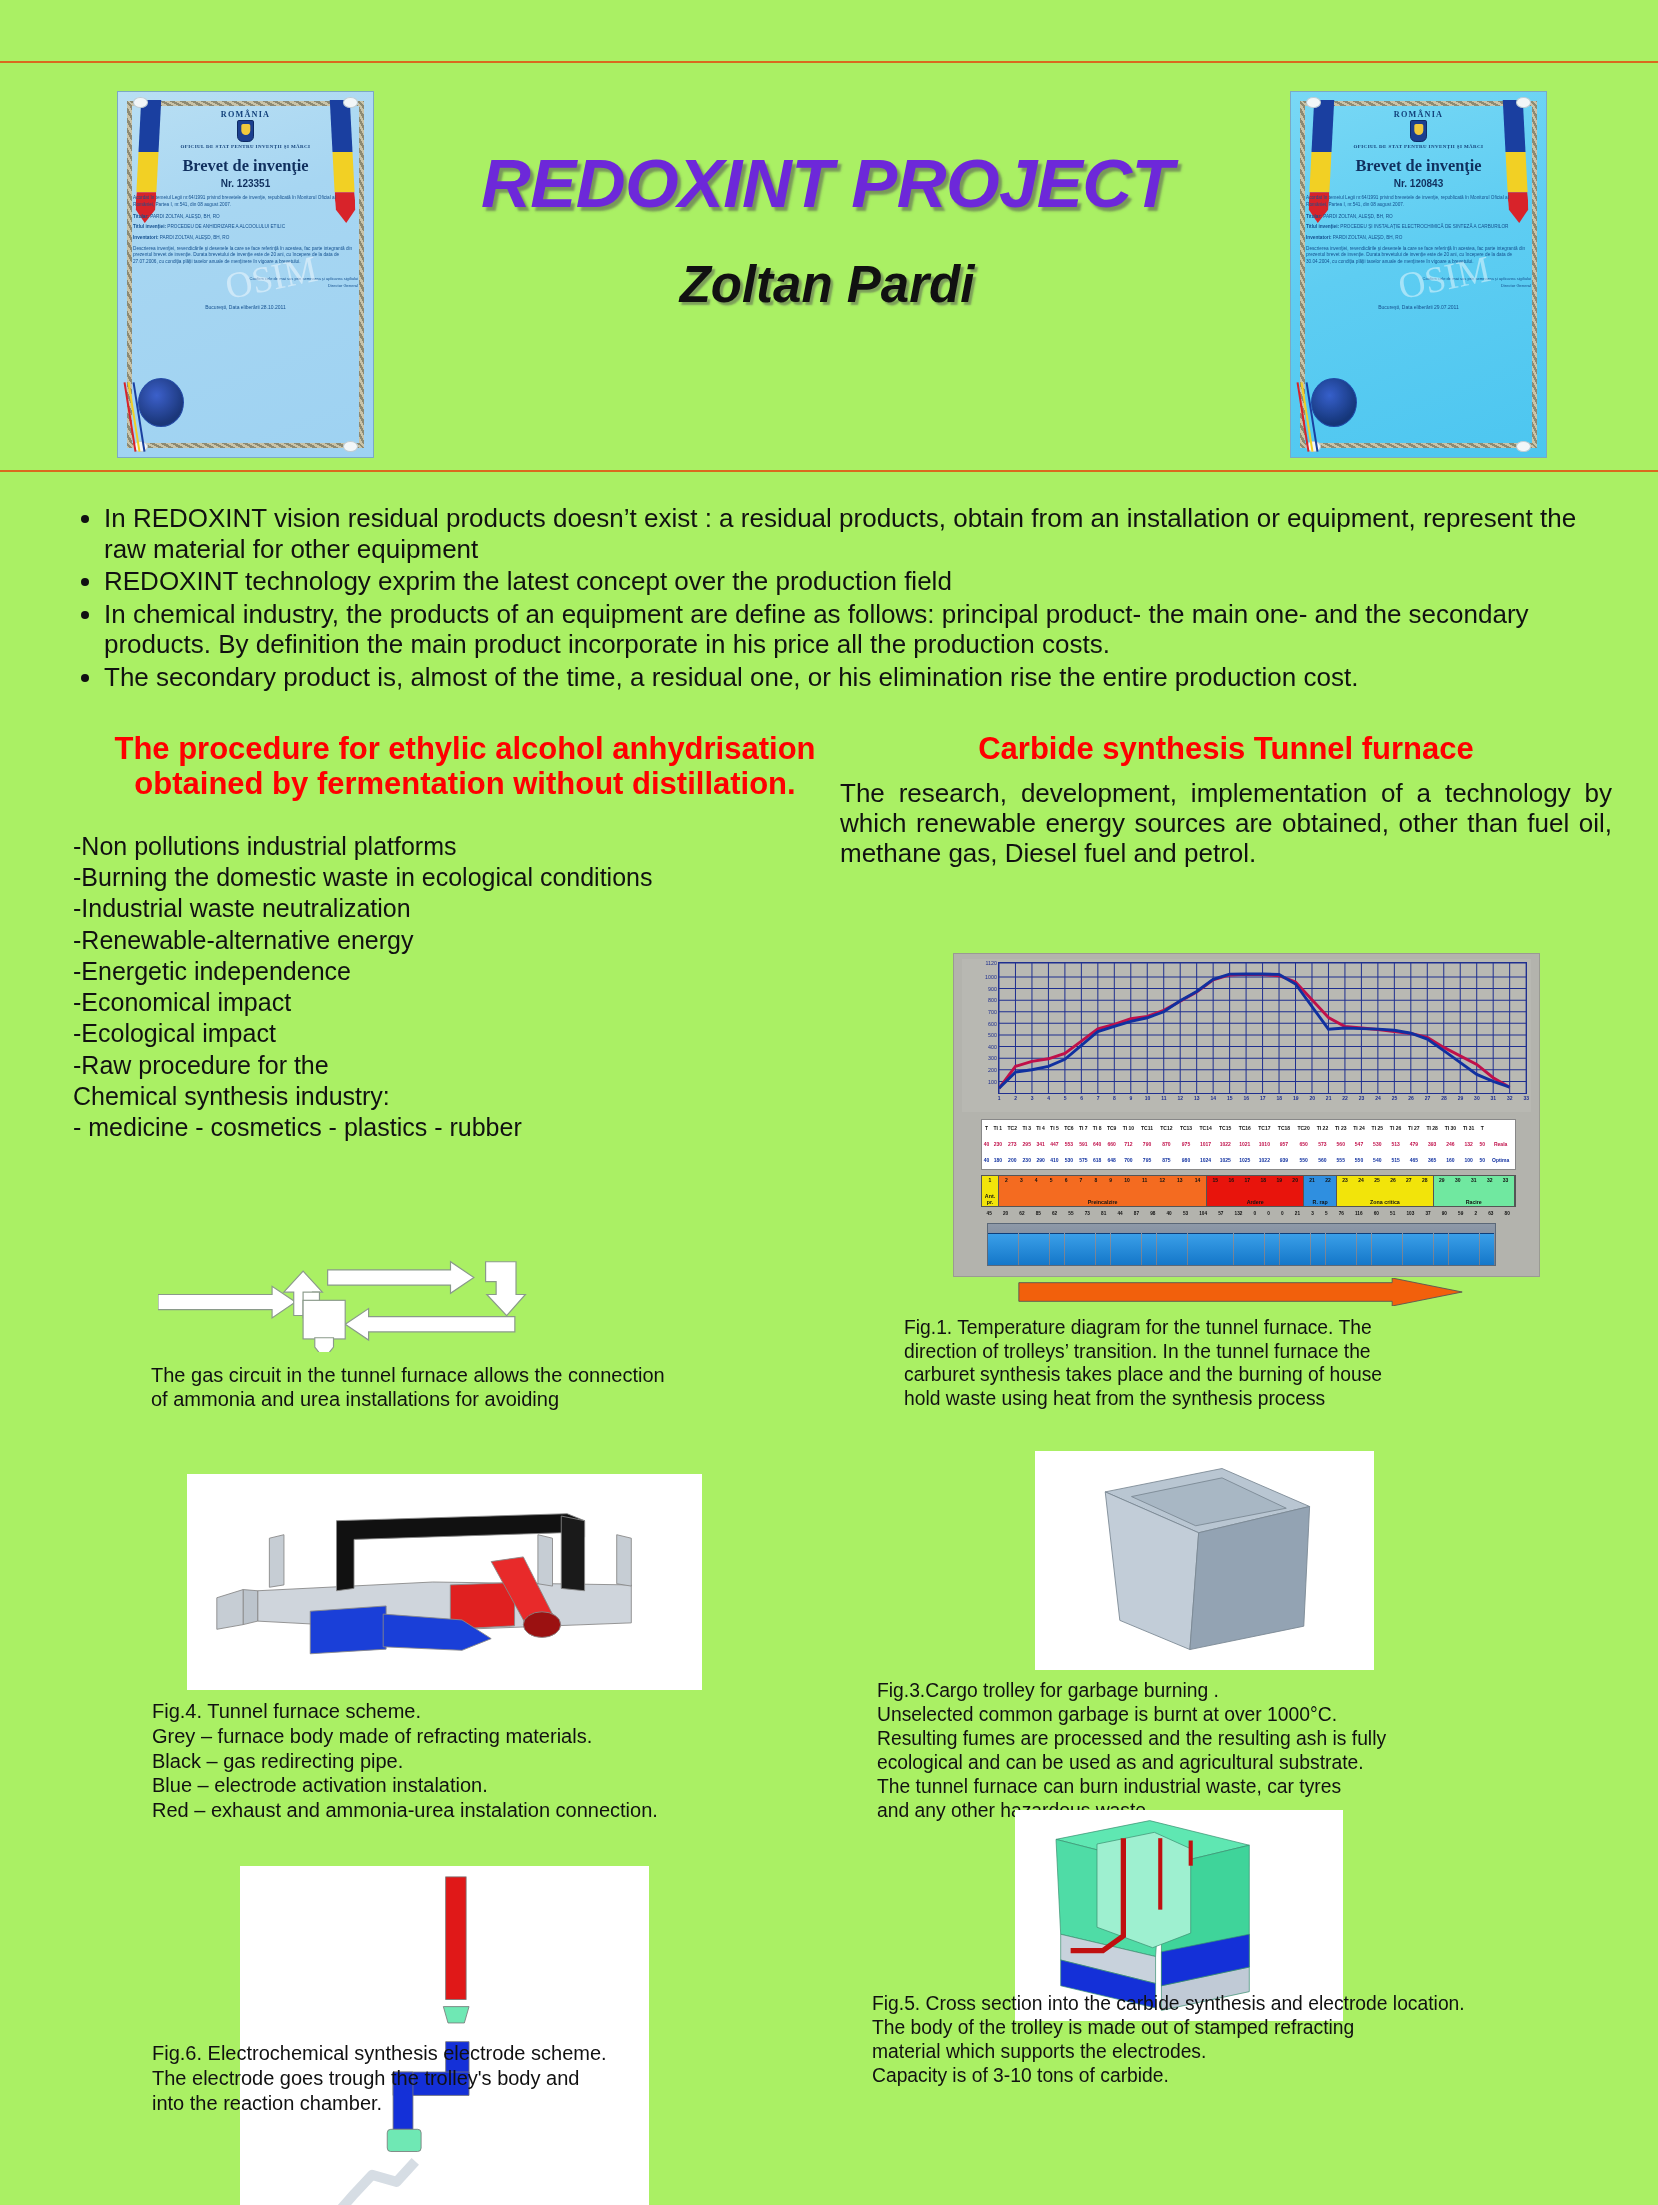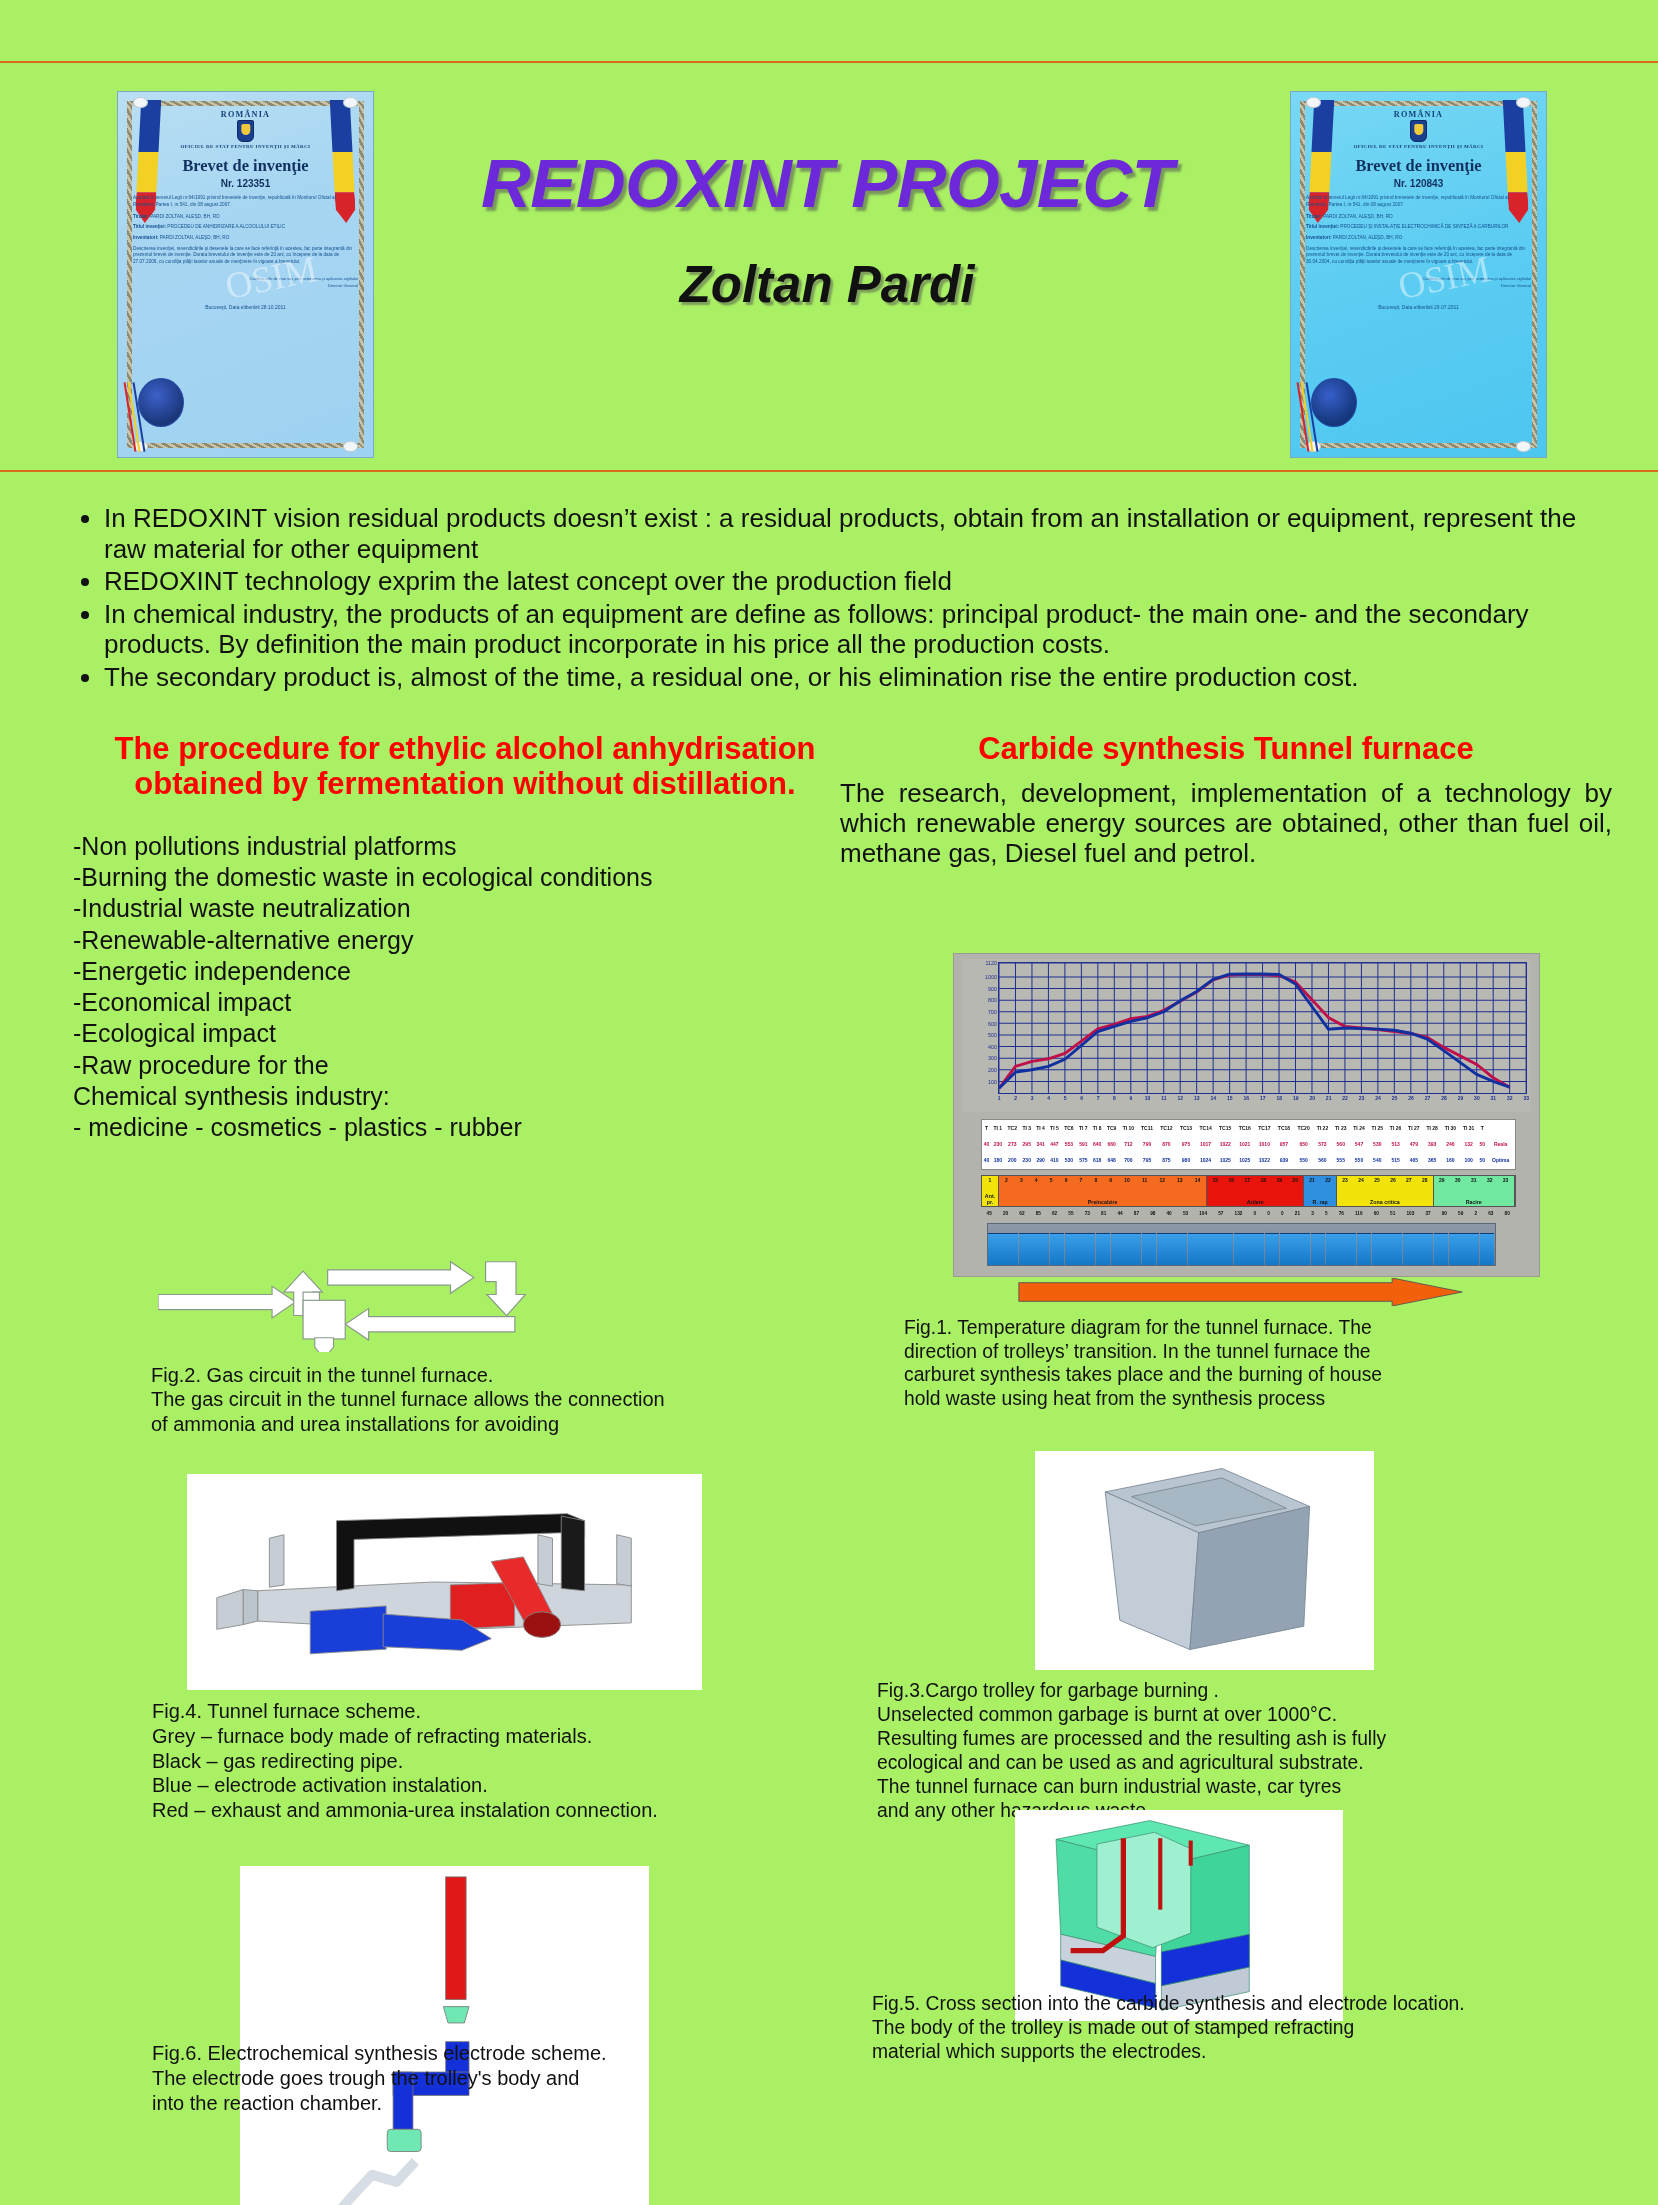--- a/index.html
+++ b/index.html
@@ -274,21 +274,20 @@
       <rect x="248" y="58" width="28" height="44"></rect>
       <polygon points="290,20 500,20 500,6 540,33 500,60 500,46 290,46"></polygon>
       <polygon points="560,6 612,6 612,62 628,62 596,98 562,62 578,62 578,40 560,40"></polygon>
       <polygon points="610,100 360,100 360,86 320,113 360,140 360,126 610,126"></polygon>
       <rect x="248" y="72" width="72" height="66"></rect>
       <polygon points="268,136 300,136 300,152 284,172 268,152"></polygon>
     </g>
   </svg>
 </div>
 <div id="fig2-cap">
-    <span class="capline">Fig.2. Gas circuit in the tunnel furnace.</span>
     <span class="capline">The gas circuit in the tunnel furnace allows the connection</span>
     <span class="capline">of ammonia and urea installations for avoiding</span>
   </div>
 
 <div id="fig1-img">
   <div id="chart-area">
     <div id="plot">
       <svg id="chart-svg" width="100%" height="100%" viewBox="0 0 920 226" preserveAspectRatio="none">
           <line x1="0" x2="920" y1="205.82142857142856" y2="205.82142857142856" stroke="#1f2f8f" stroke-width="1" vector-effect="non-scaling-stroke"></line>
           <line x1="0" x2="920" y1="185.64285714285714" y2="185.64285714285714" stroke="#1f2f8f" stroke-width="1" vector-effect="non-scaling-stroke"></line>
@@ -664,20 +663,21 @@
       <path d="M185,48 L185,215 L150,240 L95,240" fill="none" stroke="#c01010" stroke-width="9"></path>
       <line x1="248" y1="48" x2="248" y2="170" stroke="#c01010" stroke-width="7"></line>
       <line x1="300" y1="52" x2="300" y2="95" stroke="#c01010" stroke-width="7"></line>
     </g>
   </svg>
 </div>
 <div id="fig5-cap">
     <span class="capline">Fig.5. Cross section into the carbide synthesis and electrode location.</span>
     <span class="capline">The body of the trolley is  made out of stamped refracting</span>
     <span class="capline"> material which supports the electrodes.</span>
+    <span class="capline">Capacity is of 3-10 tons of carbide.</span>
   </div>
 
 <div id="fig6-img">
   <svg width="409" height="363" viewBox="0 0 700 620">
     <g stroke="#777" stroke-width="1.4">
       <rect x="352" y="18" width="35" height="210" fill="#e01818"></rect>
       <polygon points="348,240 392,240 384,268 356,268" fill="#6fe8b4"></polygon>
       <polygon points="352,300 392,300 392,382 352,382" fill="#1430d8"></polygon>
       <polygon points="262,352 392,352 392,392 262,392" fill="#1430d8"></polygon>
       <polygon points="262,352 296,352 296,450 262,450" fill="#1430d8"></polygon>

